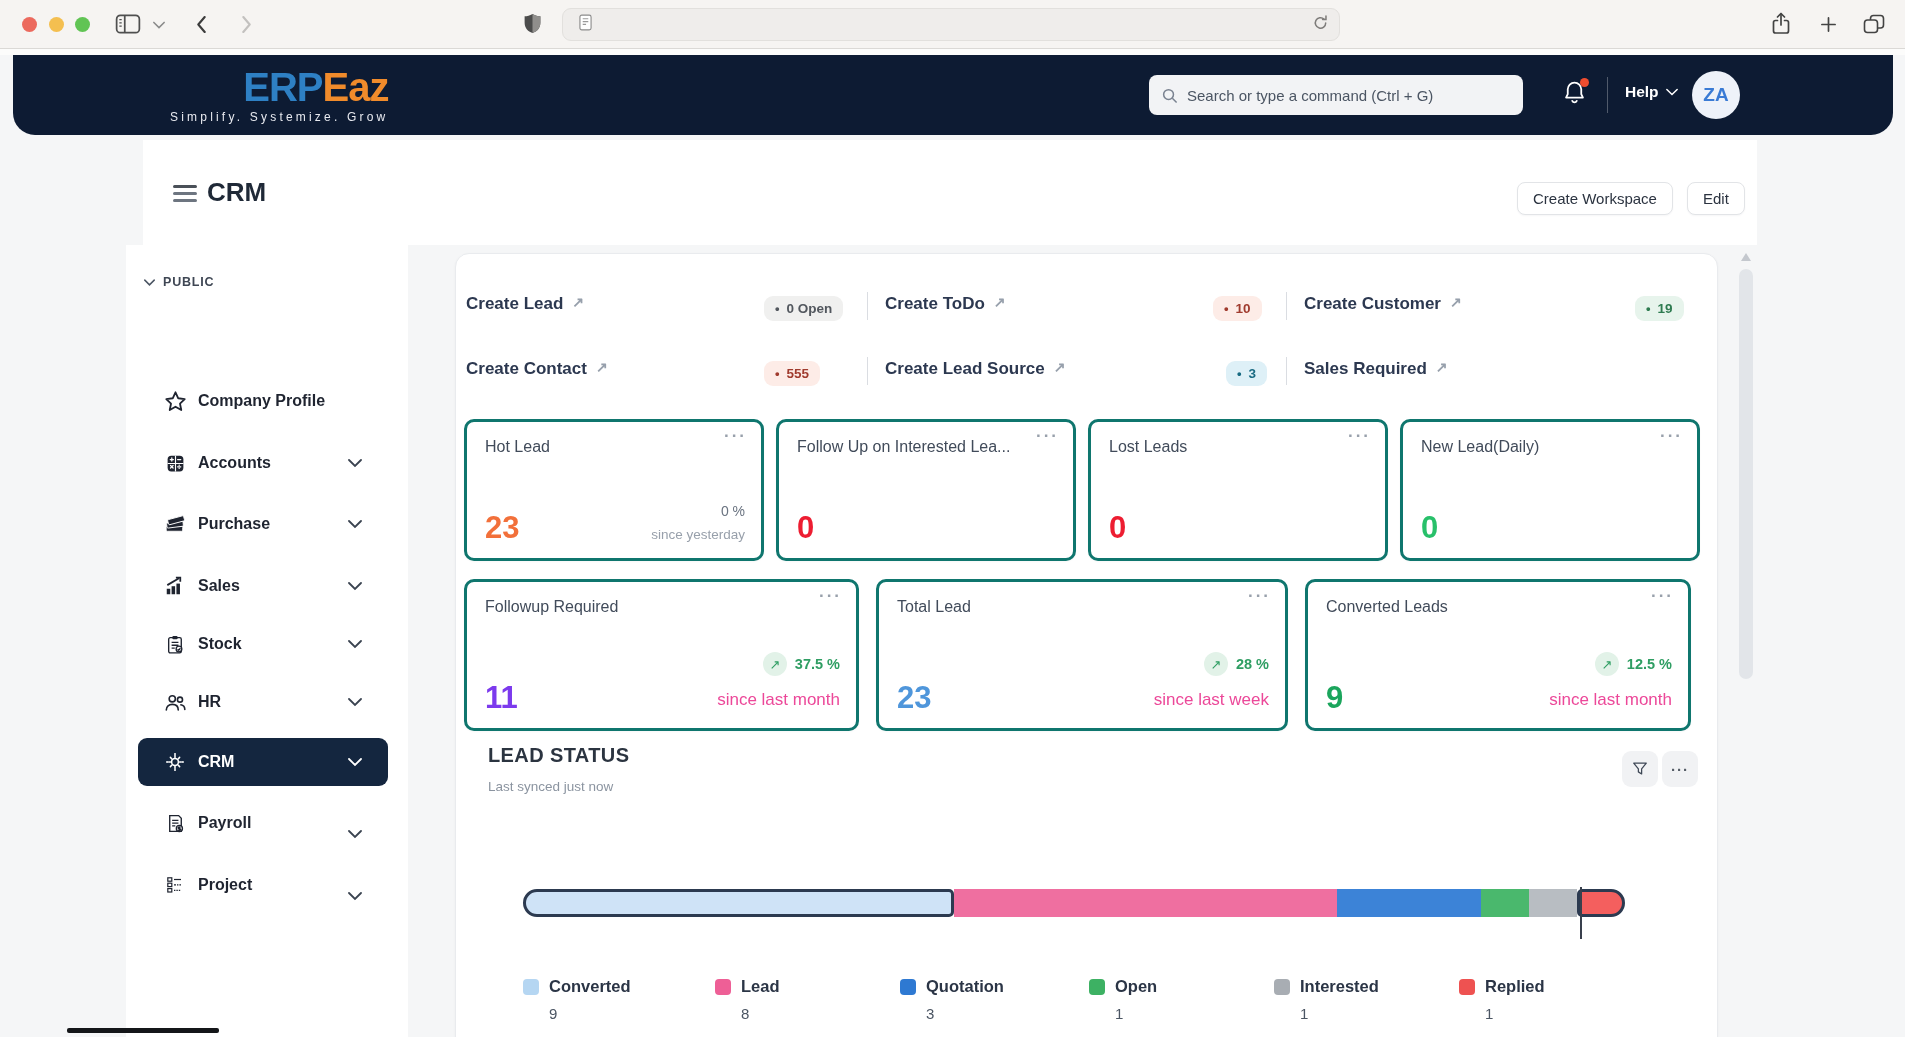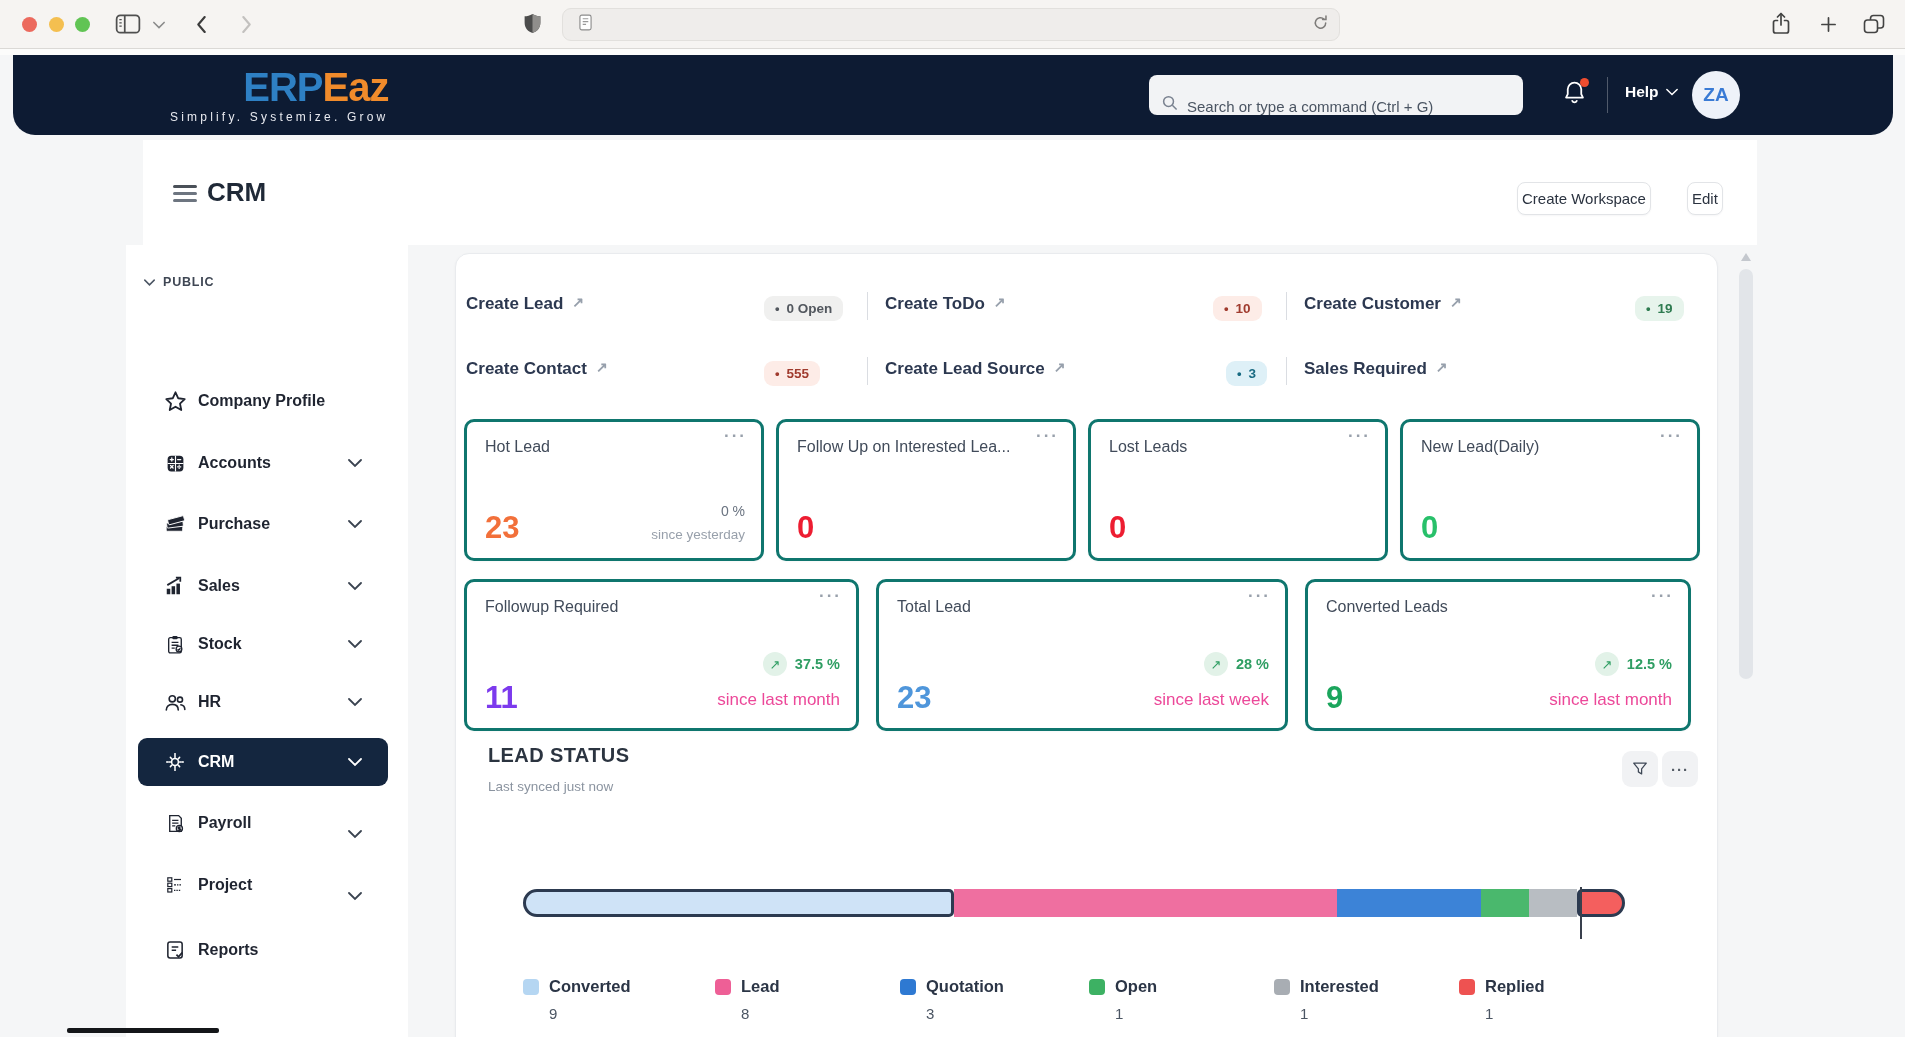--- a/index.html
+++ b/index.html
@@ -16,36 +16,36 @@
   
   .page { position:absolute; left:0; top:49px; width:1905px; height:988px; background:#f5f6f7; }
   .topgap { position:absolute; left:0; top:0; width:1905px; height:6px; background:#fcfcfb; }
 
   
   .navbar { position:absolute; left:13px; top:6px; width:1880px; height:80px; background:#0d1b33; border-radius:0 0 22px 22px; }
   .logo { position:absolute; left:153px; top:10px;text-align:right; }
   .logo-main { font-size:40px; font-weight:800; letter-spacing:-1px; line-height:44px; }
   .logo-erp { color:#2e80c4; } .logo-eaz { color:#f08b2b; }
   .logo-tag { font-size:12px; letter-spacing:3.2px; color:#e8eaf0; margin-top:1px; padding-left:4px; white-space:nowrap; }
-  .nav-search { position:absolute; left:1136px; top:20px; width:374px; height:40px; background:#f2f3f5; border-radius:8px; display:flex; align-items:flex-end; padding:0 12px; gap:9px; }
+  .nav-search { position:absolute; left:1136px; top:20px; width:374px; height:40px; background:#f2f3f5; border-radius:8px; display:flex; align-items:flex-start; padding:12px 12px; gap:9px; }
   .nav-search input { border:none; outline:none; background:transparent; font-size:15px; color:#4b5563; width:100%; font-family:inherit; }
   .nav-search input::placeholder { color:#4b5563; opacity:1; }
   .bell { position:absolute; left:1548px; top:24px; width:30px; height:30px; }
   .bell-dot { position:absolute; right:2px; top:-1px; width:9px; height:9px; border-radius:50%; background:#ef4d2f; }
   .nav-div { position:absolute; left:1594px; top:22px; width:1px; height:36px; background:rgba(255,255,255,.28); }
   .help { position:absolute; left:1612px; top:28px; color:#fff; font-size:15.5px; font-weight:600; display:flex; align-items:center; gap:7px; }
   .avatar { position:absolute; left:1679px; top:16px; width:48px; height:48px; border-radius:50%; background:#eef2f9; display:flex; align-items:center; justify-content:center; color:#3a7bd5; font-weight:700; font-size:19px; }
 
   
   .pheader { position:absolute; left:143px; top:91px; width:1614px; height:105px; background:#fff; }
   .burger { position:absolute; left:30px; top:45px; width:24px; height:17px; display:flex; flex-direction:column; justify-content:space-between; cursor:pointer; }
   .burger span { display:block; height:3px; border-radius:2px; background:#6d7580; }
   .burger span:first-child { background:#4a5058; }
   .ptitle { position:absolute; left:64px; top:37px; font-size:26px; font-weight:700; color:#1f2937; }
-  .pbtn { position:absolute; top:42px; height:33px; background:#fff; border:1px solid #e2e4e7; border-radius:8px; font-size:15px; color:#2b3340; padding:0 4px; display:flex; align-items:center; box-shadow:0 1px 2px rgba(16,24,40,.04); cursor:pointer; white-space:nowrap; }
+  .pbtn { position:absolute; top:42px; height:33px; background:#fff; border:1px solid #e2e4e7; border-radius:8px; font-size:15px; color:#2b3340; padding:0 15px; display:flex; align-items:center; box-shadow:0 1px 2px rgba(16,24,40,.04); cursor:pointer; white-space:nowrap; }
 
   
   .sidebar { position:absolute; left:126px; top:196px; width:282px; height:792px; background:#fff; }
   .sb-section { position:absolute; left:18px; top:30px; display:flex; align-items:center; gap:8px; font-size:12.5px; font-weight:600; letter-spacing:.8px; color:#3f4754; cursor:pointer; }
   .sb-item { position:absolute; left:0; width:282px; height:44px; cursor:pointer; color:#1f2430; }
   .sb-ico { position:absolute; left:34px; top:50%; transform:translateY(-50%); width:30px; height:30px; display:flex; align-items:center; justify-content:center; }
   .sb-label { position:absolute; left:72px; top:50%; transform:translateY(-50%); font-size:16px; font-weight:600; white-space:nowrap; }
   .sb-chev { position:absolute; left:222px; top:50%; transform:translateY(-50%); color:#3a4350; display:flex; }
   .sb-chev.low { margin-top:11px; }
   .sb-item.active { left:12px; width:250px; border-radius:9px; background:#14263f; color:#fff; }
@@ -387,30 +387,20 @@
           </svg>
         </span>
       <span class="sb-label">Project</span>
       <span class="sb-chev low">
           <svg width="14" height="9" viewBox="0 0 14 8" fill="none" stroke="currentColor" stroke-width="1.8" stroke-linecap="round">
             <path d="M1 1 L7 7 L13 1"></path>
           </svg>
         </span>
     </div>
 
-    <div class="sb-item" style="top:683px">
-      <span class="sb-ico">
-          <svg width="22" height="22" viewBox="0 0 20 20" fill="none" stroke="#1f2430" stroke-width="1.4">
-            <rect x="3.5" y="2.8" width="13" height="14.5" rx="2"></rect>
-            <path d="M7 7.3 h6 M7 10.3 h4"></path>
-            <path d="M11.3 14.3 l1.9 1.9 l3.4 -3.8" stroke-width="1.6"></path>
-          </svg>
-        </span>
-      <span class="sb-label">Reports</span>
-    </div>
   </div>
 
   <div class="main-card">
 
     <div class="sc-label" style="left:10px;top:40px">
         <span>Create Lead</span>
         <span class="sc-arrow">↗</span>
       </div>
     <span class="badge badge--gray" style="left:308px;top:42px">
         <span class="bdot">•</span>

